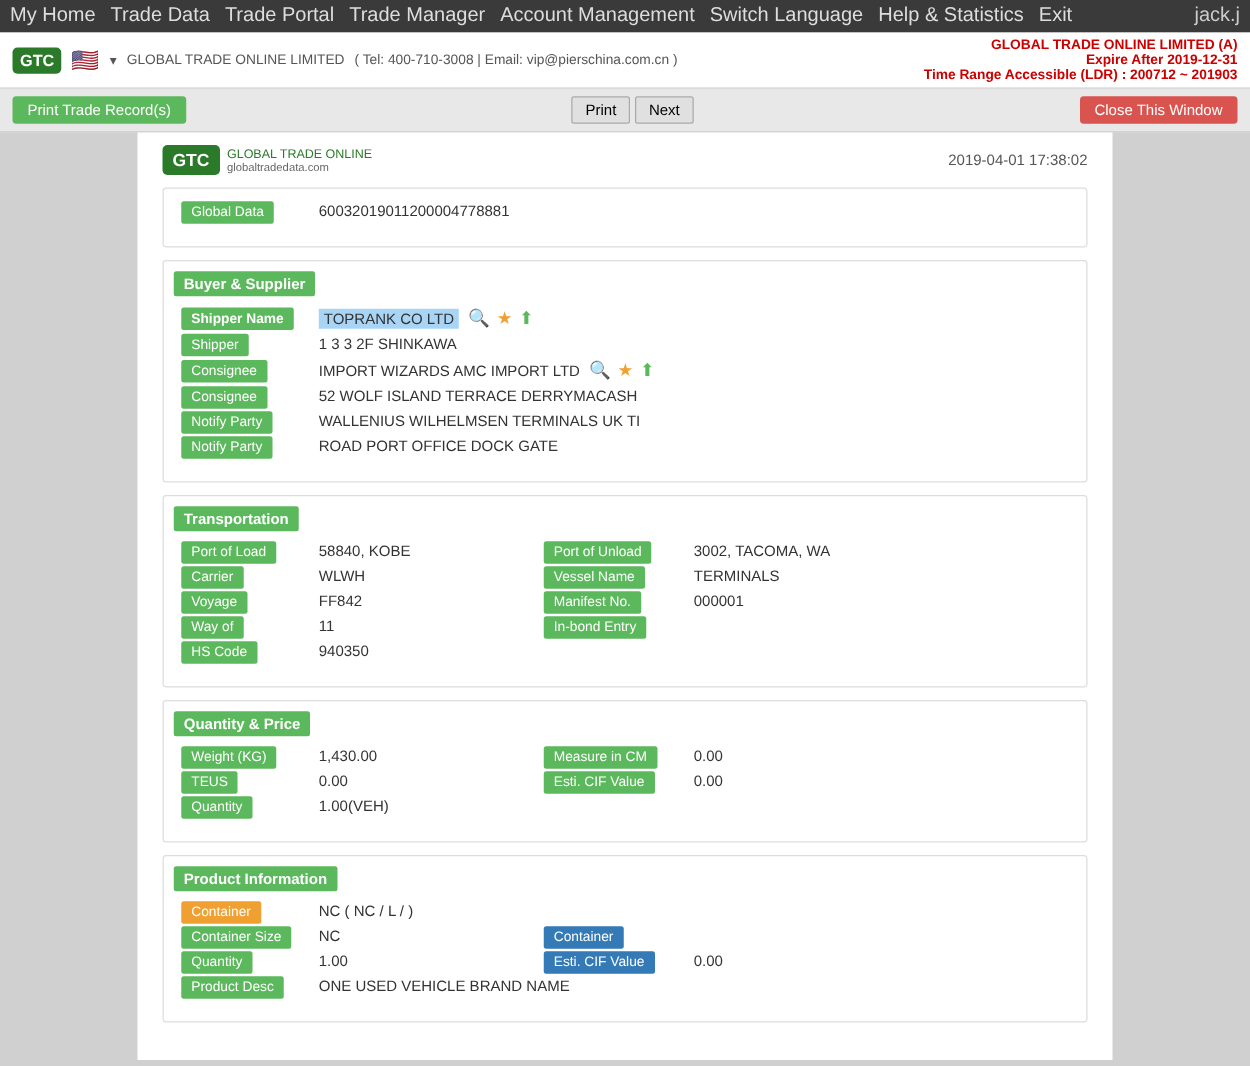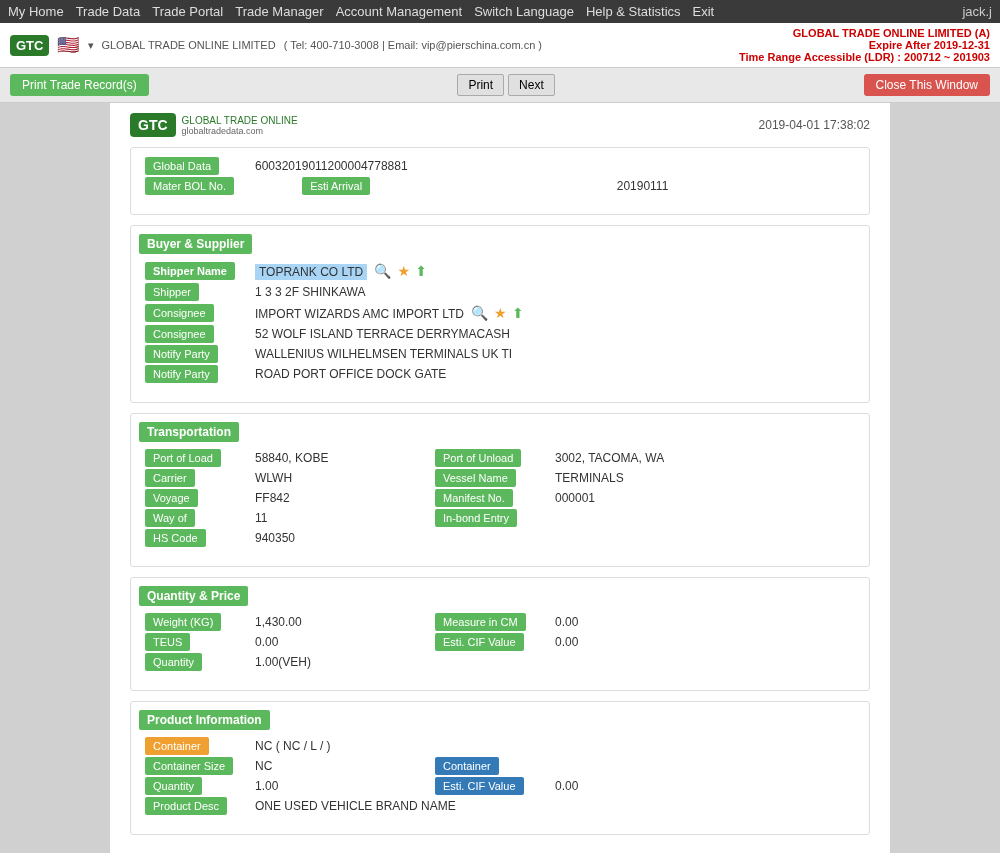--- a/index.html
+++ b/index.html
@@ -1,19 +1,19 @@
 <!DOCTYPE html>
 <html><head>
   <meta charset="utf-8">
   <style>
     * { margin: 0; padding: 0; box-sizing: border-box; }
     body { font-family: Arial, sans-serif; font-size: 12px; background: #d0d0d0; color: #333; width: 1000px; }
 
     
-    .top-nav { background: #3a3a3a; color: #ccc; display: flex; align-items: center; justify-content: space-between; padding: 4px 8px; font-size: 13px; gap: 20px; }
+    .top-nav { background: #3a3a3a; color: #ccc; display: flex; align-items: center; justify-content: space-between; padding: 4px 8px; font-size: 16px; gap: 20px; }
     .top-nav-left { display: flex; gap: 12px; align-items: center; }
     .top-nav-item { color: #ddd; cursor: pointer; }
     .top-nav-right { color: #ccc; }
 
     
     .header-bar { background: #fff; display: flex; align-items: center; justify-content: space-between; padding: 4px 10px; border-bottom: 1px solid #ccc; }
     .header-left { display: flex; align-items: center; gap: 8px; }
     .logo-box { background: #2a7a2a; border-radius: 4px; padding: 3px 6px; display: flex; align-items: center; gap: 4px; }
     .logo-text { color: #fff; font-weight: bold; font-size: 13px; }
     .flag { font-size: 18px; }
@@ -116,26 +116,20 @@
     <div class="doc-datetime">2019-04-01 17:38:02</div>
   </div>
 
   <div class="section-box">
     <table class="data-table">
       <tbody>
           <tr>
         <td style="width:110px;"><span class="label-cell">Global Data</span></td>
         <td class="value-cell" colspan="3">60032019011200004778881</td>
       </tr>
-      <tr>
-        <td><span class="label-cell">Mater BOL No.</span></td>
-        <td class="value-cell"></td>
-        <td><span class="label-cell">Esti Arrival</span></td>
-        <td class="value-cell">20190111</td>
-      </tr>
     </tbody>
       </table>
   </div>
 
   <div class="section-box">
     <div class="section-header">Buyer &amp; Supplier</div>
     <table class="data-table">
       <tbody>
           <tr>
         <td style="width:110px;font-weight:bold;"><span class="label-cell">Shipper Name</span></td>

